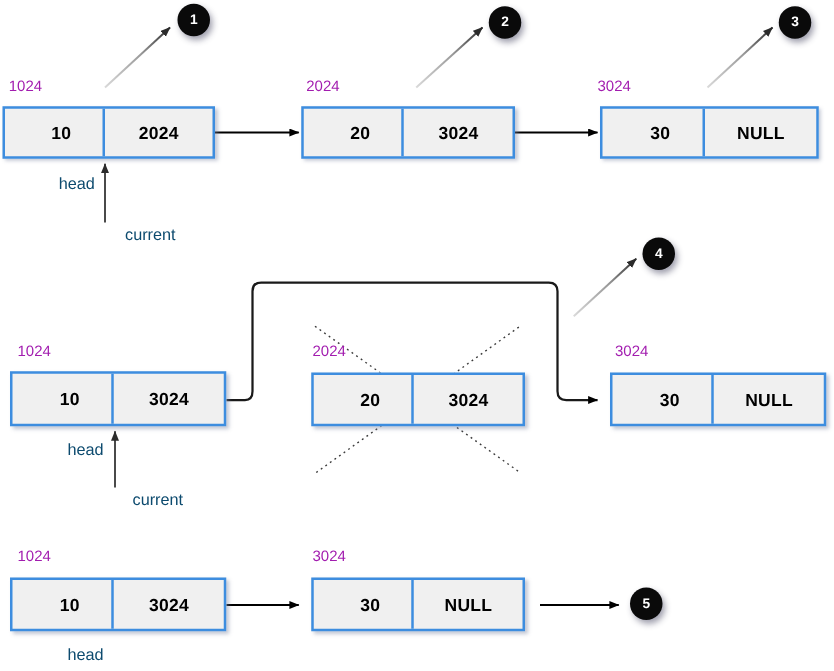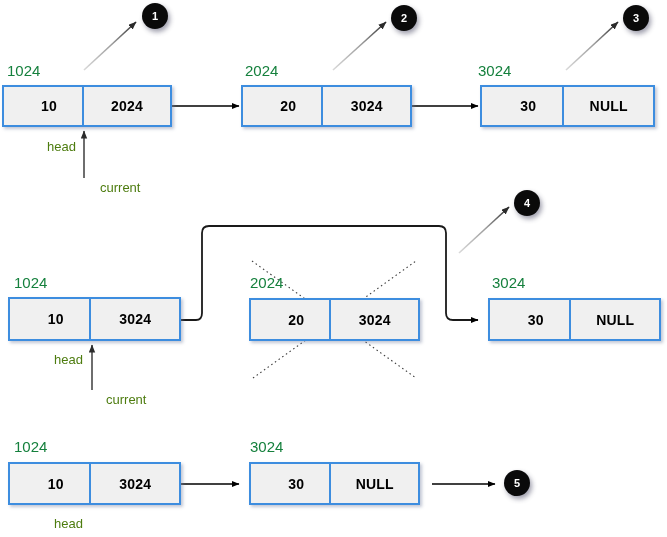--- a/index.html
+++ b/index.html
@@ -49,29 +49,29 @@
     letter-spacing: 0.2px;
   }
   .cell.data { width: 47%; padding-left: 12px; }
   .cell.next {
     width: 53%;
     border-left: 2px solid #3d8ddf;
   }
   
   .addr {
     position: absolute;
-    font-size: 15px;
-    color: #15803d;
+    font-size: 12px;
+    color: #a21caf;
     white-space: nowrap;
   }
   
   .caption {
     position: absolute;
     font-size: 13px;
-    color: #4d7c0f;
+    color: #0c4a6e;
     white-space: nowrap;
     padding-left: 40px;
   }
   
   .badge {
     position: absolute;
     width: 26px;
     height: 26px;
     border-radius: 50%;
     background: #0a0a0a;

